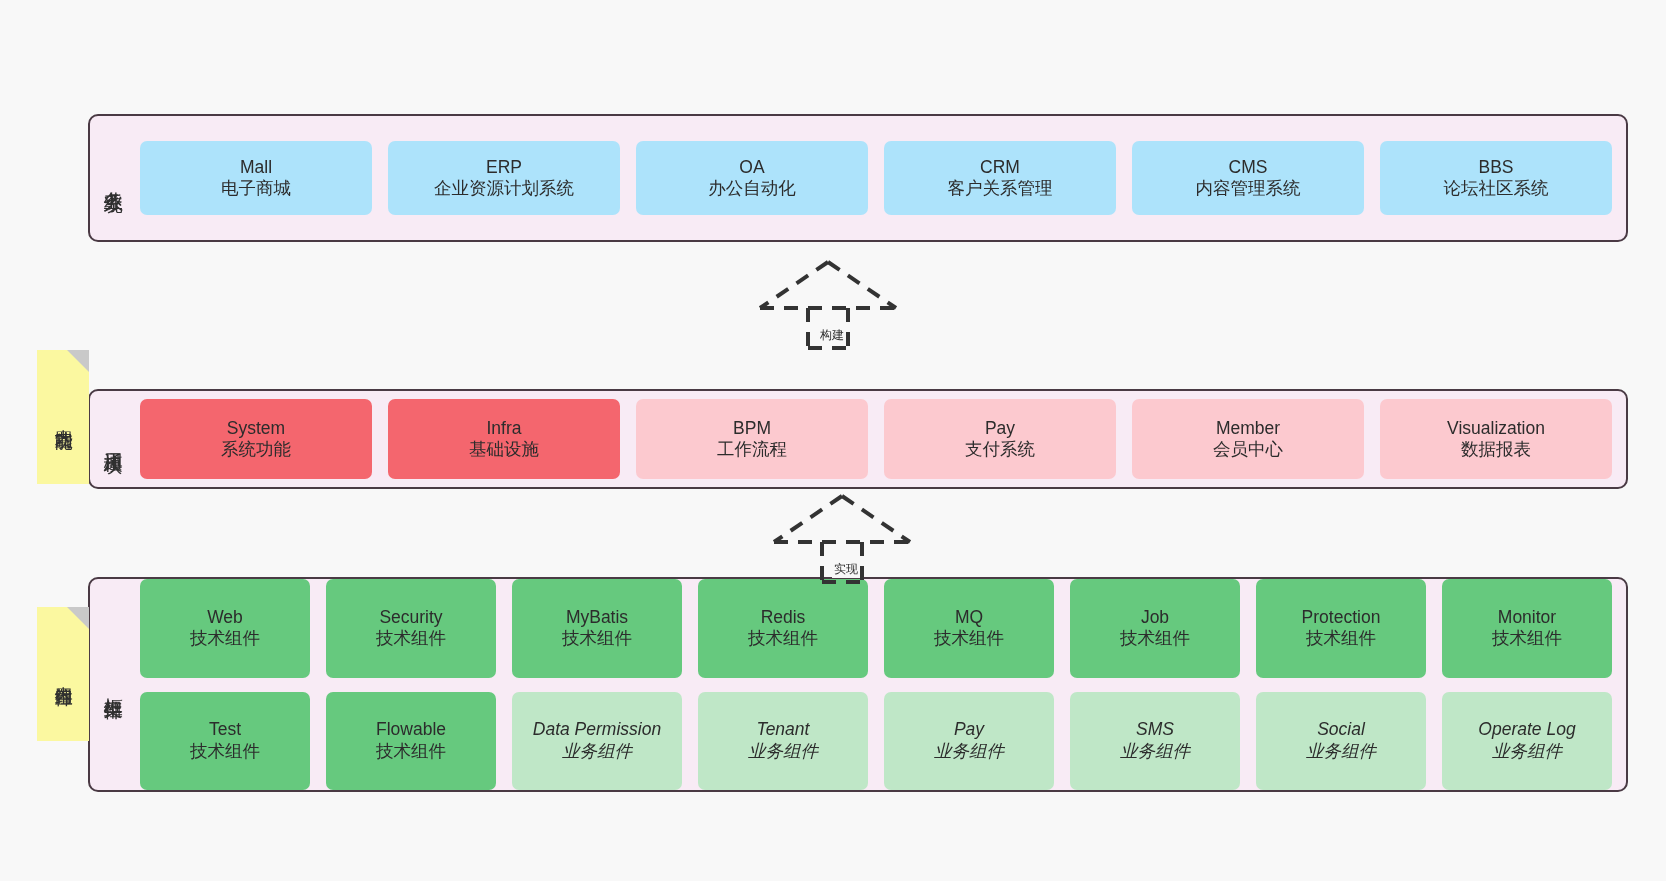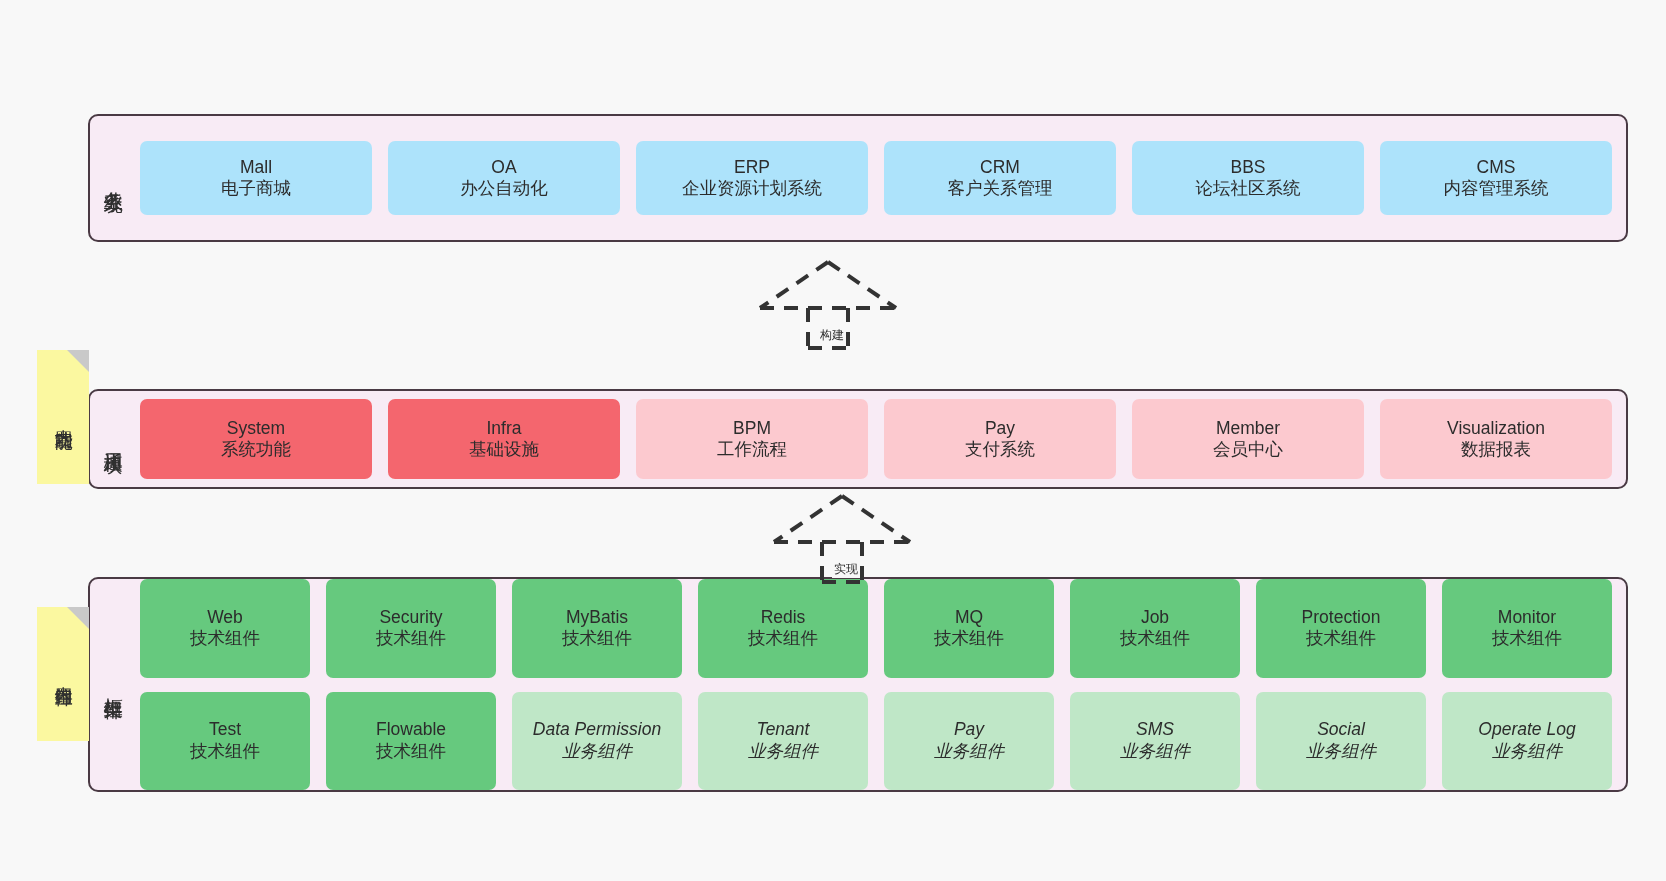--- a/index.html
+++ b/index.html
@@ -136,38 +136,38 @@
 
   <div class="layer" id="layer-business">
     <div class="layer-title">业务系统</div>
     <div class="layer-body">
       <div class="row" id="business-row">
           <div class="cell c-blue">
             <div class="t1">Mall</div>
             <div class="t2">电子商城</div>
           </div>
           <div class="cell c-blue">
+            <div class="t1">ERP</div>
+            <div class="t2">企业资源计划系统</div>
+          </div>
+          <div class="cell c-blue">
             <div class="t1">OA</div>
             <div class="t2">办公自动化</div>
           </div>
           <div class="cell c-blue">
-            <div class="t1">ERP</div>
-            <div class="t2">企业资源计划系统</div>
-          </div>
-          <div class="cell c-blue">
             <div class="t1">CRM</div>
             <div class="t2">客户关系管理</div>
           </div>
           <div class="cell c-blue">
+            <div class="t1">CMS</div>
+            <div class="t2">内容管理系统</div>
+          </div>
+          <div class="cell c-blue">
             <div class="t1">BBS</div>
             <div class="t2">论坛社区系统</div>
-          </div>
-          <div class="cell c-blue">
-            <div class="t1">CMS</div>
-            <div class="t2">内容管理系统</div>
           </div>
         </div>
     </div>
   </div>
 
   <div class="arrow" id="arrow-build">
     <svg width="144" height="92" viewBox="0 0 144 92" aria-hidden="true">
       <path d="M72 4 L140 50" fill="none" stroke="#333" stroke-width="4" stroke-dasharray="14 10" stroke-linecap="butt"></path>
       <path d="M72 4 L4 50" fill="none" stroke="#333" stroke-width="4" stroke-dasharray="14 10" stroke-linecap="butt"></path>
       <path d="M4 50 L140 50" fill="none" stroke="#333" stroke-width="4" stroke-dasharray="14 10"></path>

